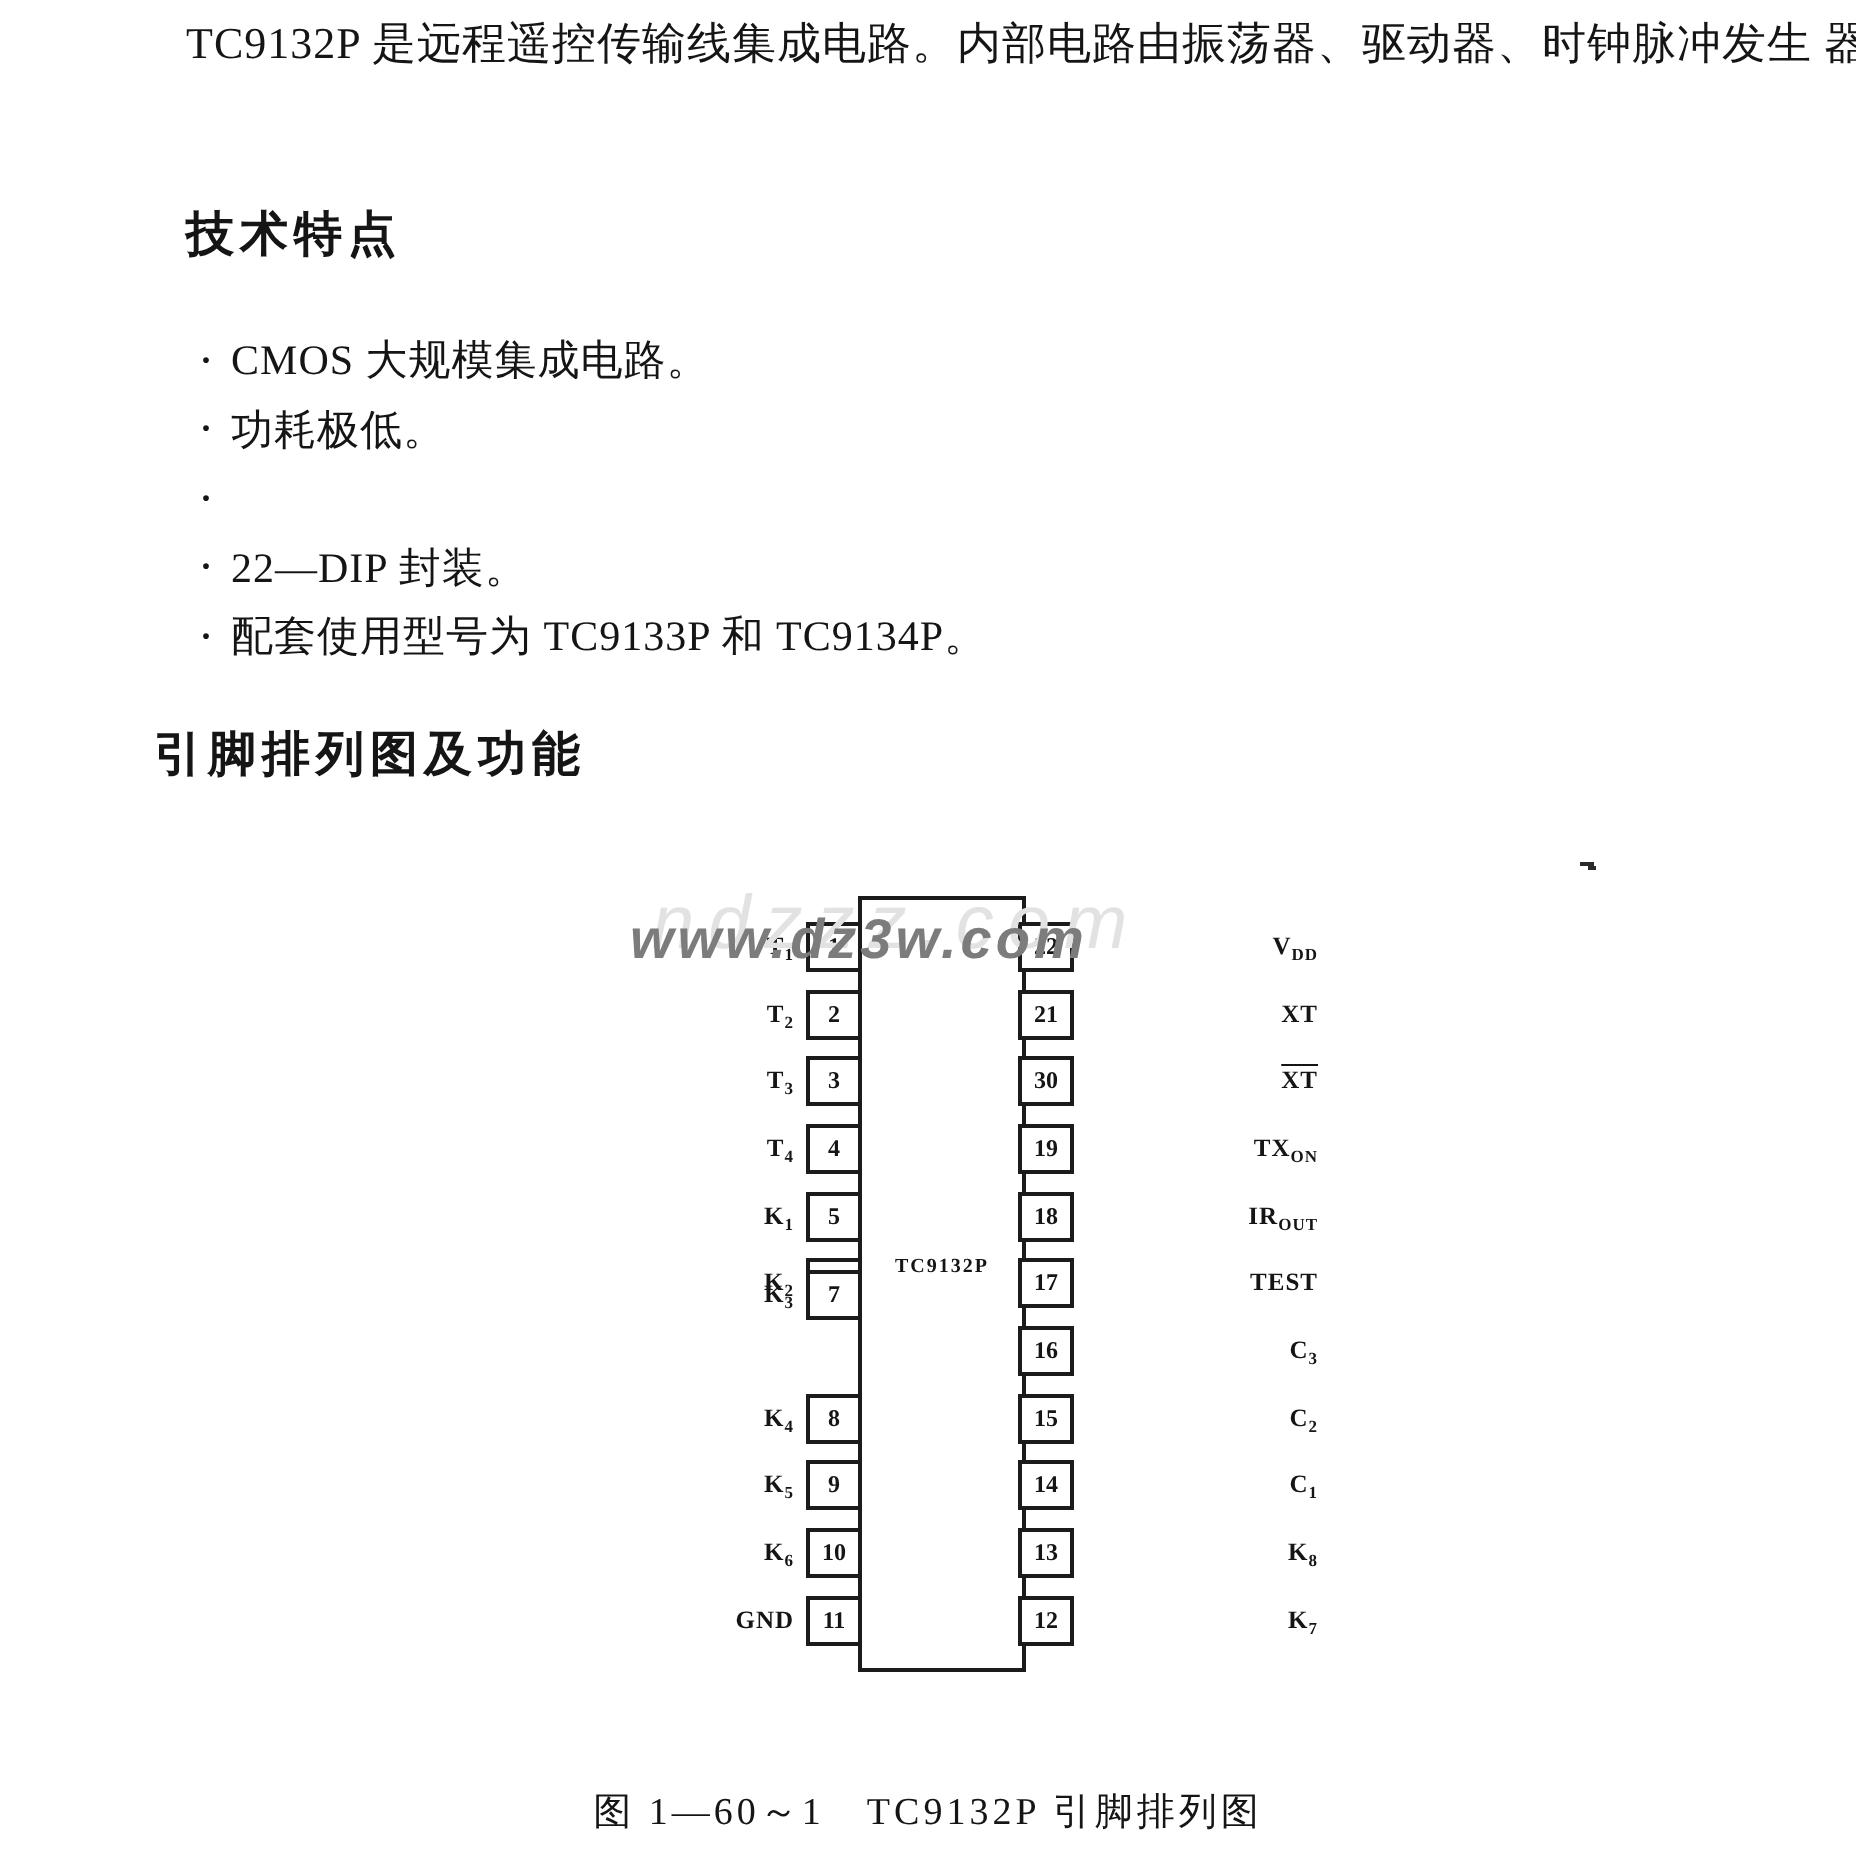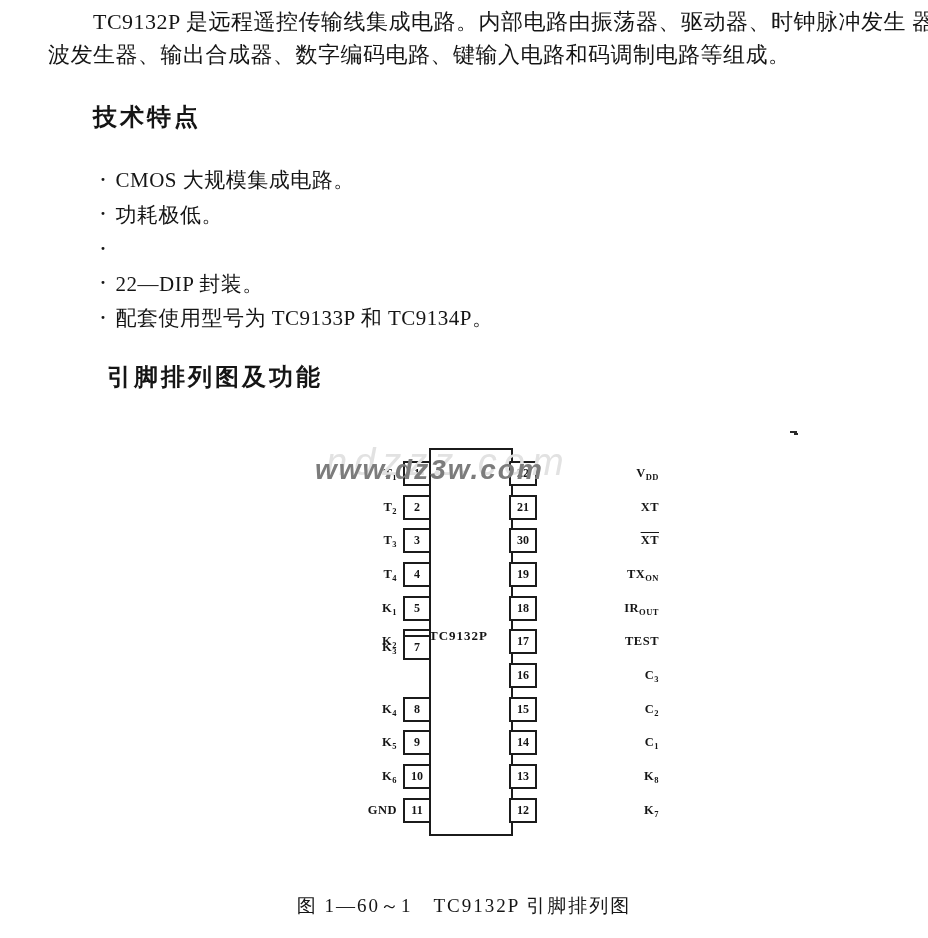--- a/index.html
+++ b/index.html
@@ -12,28 +12,28 @@
     font-family:"Liberation Serif","DejaVu Serif",serif;
     color:#151515;
   }
   
   .intro-line{position:absolute;font-size:22px;line-height:30px;letter-spacing:0.5px;white-space:nowrap;}
   .intro-line1{left:93px;top:7px;}
   .intro-line2{left:48px;top:40px;}
   
   .heading{position:absolute;font-family:"Liberation Sans","DejaVu Sans",sans-serif;font-weight:bold;font-size:24px;letter-spacing:3px;}
   .heading-features{left:93px;top:101px;}
-  .heading-pinout{left:107px;top:361px;}
+  .heading-pinout{left:77px;top:361px;}
   
   .features{position:absolute;left:100px;top:163px;font-size:21px;}
   .feature-item{height:34.5px;display:flex;align-items:center;white-space:nowrap;letter-spacing:0.5px;}
   .bullet{font-weight:bold;margin-right:9px;font-size:18px;}
   
   .chip-body{position:absolute;left:429px;top:448px;width:80px;height:384px;border:2px solid #1b1b1b;background:#fff;}
-  .chip-name{position:absolute;left:429px;top:628px;width:84px;text-align:left;font-size:13px;font-weight:bold;letter-spacing:1px;}
+  .chip-name{position:absolute;left:429px;top:628px;width:84px;text-align:center;font-size:10px;font-weight:bold;letter-spacing:1px;}
   .pin-row{position:absolute;height:25px;display:flex;align-items:center;}
   .pin-row.left{left:337px;width:94px;justify-content:flex-end;}
   .pin-row.right{left:509px;width:150px;justify-content:space-between;}
   .pin-box{width:24px;height:21px;border:2px solid #1b1b1b;display:flex;align-items:center;justify-content:center;
            font-size:12px;font-weight:bold;background:#fff;flex:none;}
   .pin-label{font-size:12.5px;font-weight:bold;white-space:nowrap;letter-spacing:0.5px;}
   .pin-row.left .pin-label{margin-right:6px;}
   .pin-row.right .pin-label{margin-left:9px;}
   .sub{font-size:8.5px;vertical-align:-3px;font-weight:bold;}
   .ov{text-decoration:overline;}
@@ -49,21 +49,20 @@
   .artifact:after{content:"";position:absolute;left:4px;top:2px;width:4px;height:2px;background:#2a2a2a;}
   
   .caption{position:absolute;left:0;top:893px;width:928px;text-align:center;font-size:19px;letter-spacing:2px;white-space:nowrap;}
 </style>
 </head>
 <body>
 
 <div class="page">
 
   <div class="intro-line intro-line1">TC9132P 是远程遥控传输线集成电路。内部电路由振荡器、驱动器、时钟脉冲发生 器、载</div>
-  <div class="intro-line intro-line2">波发生器、输出合成器、数字编码电路、键输入电路和码调制电路等组成。</div>
 
   <div class="heading heading-features">技术特点</div>
 
   <div class="features">
     <div class="feature-item">
       <span class="bullet">·</span>
       <span>CMOS 大规模集成电路。</span>
     </div>
     <div class="feature-item">
       <span class="bullet">·</span>

